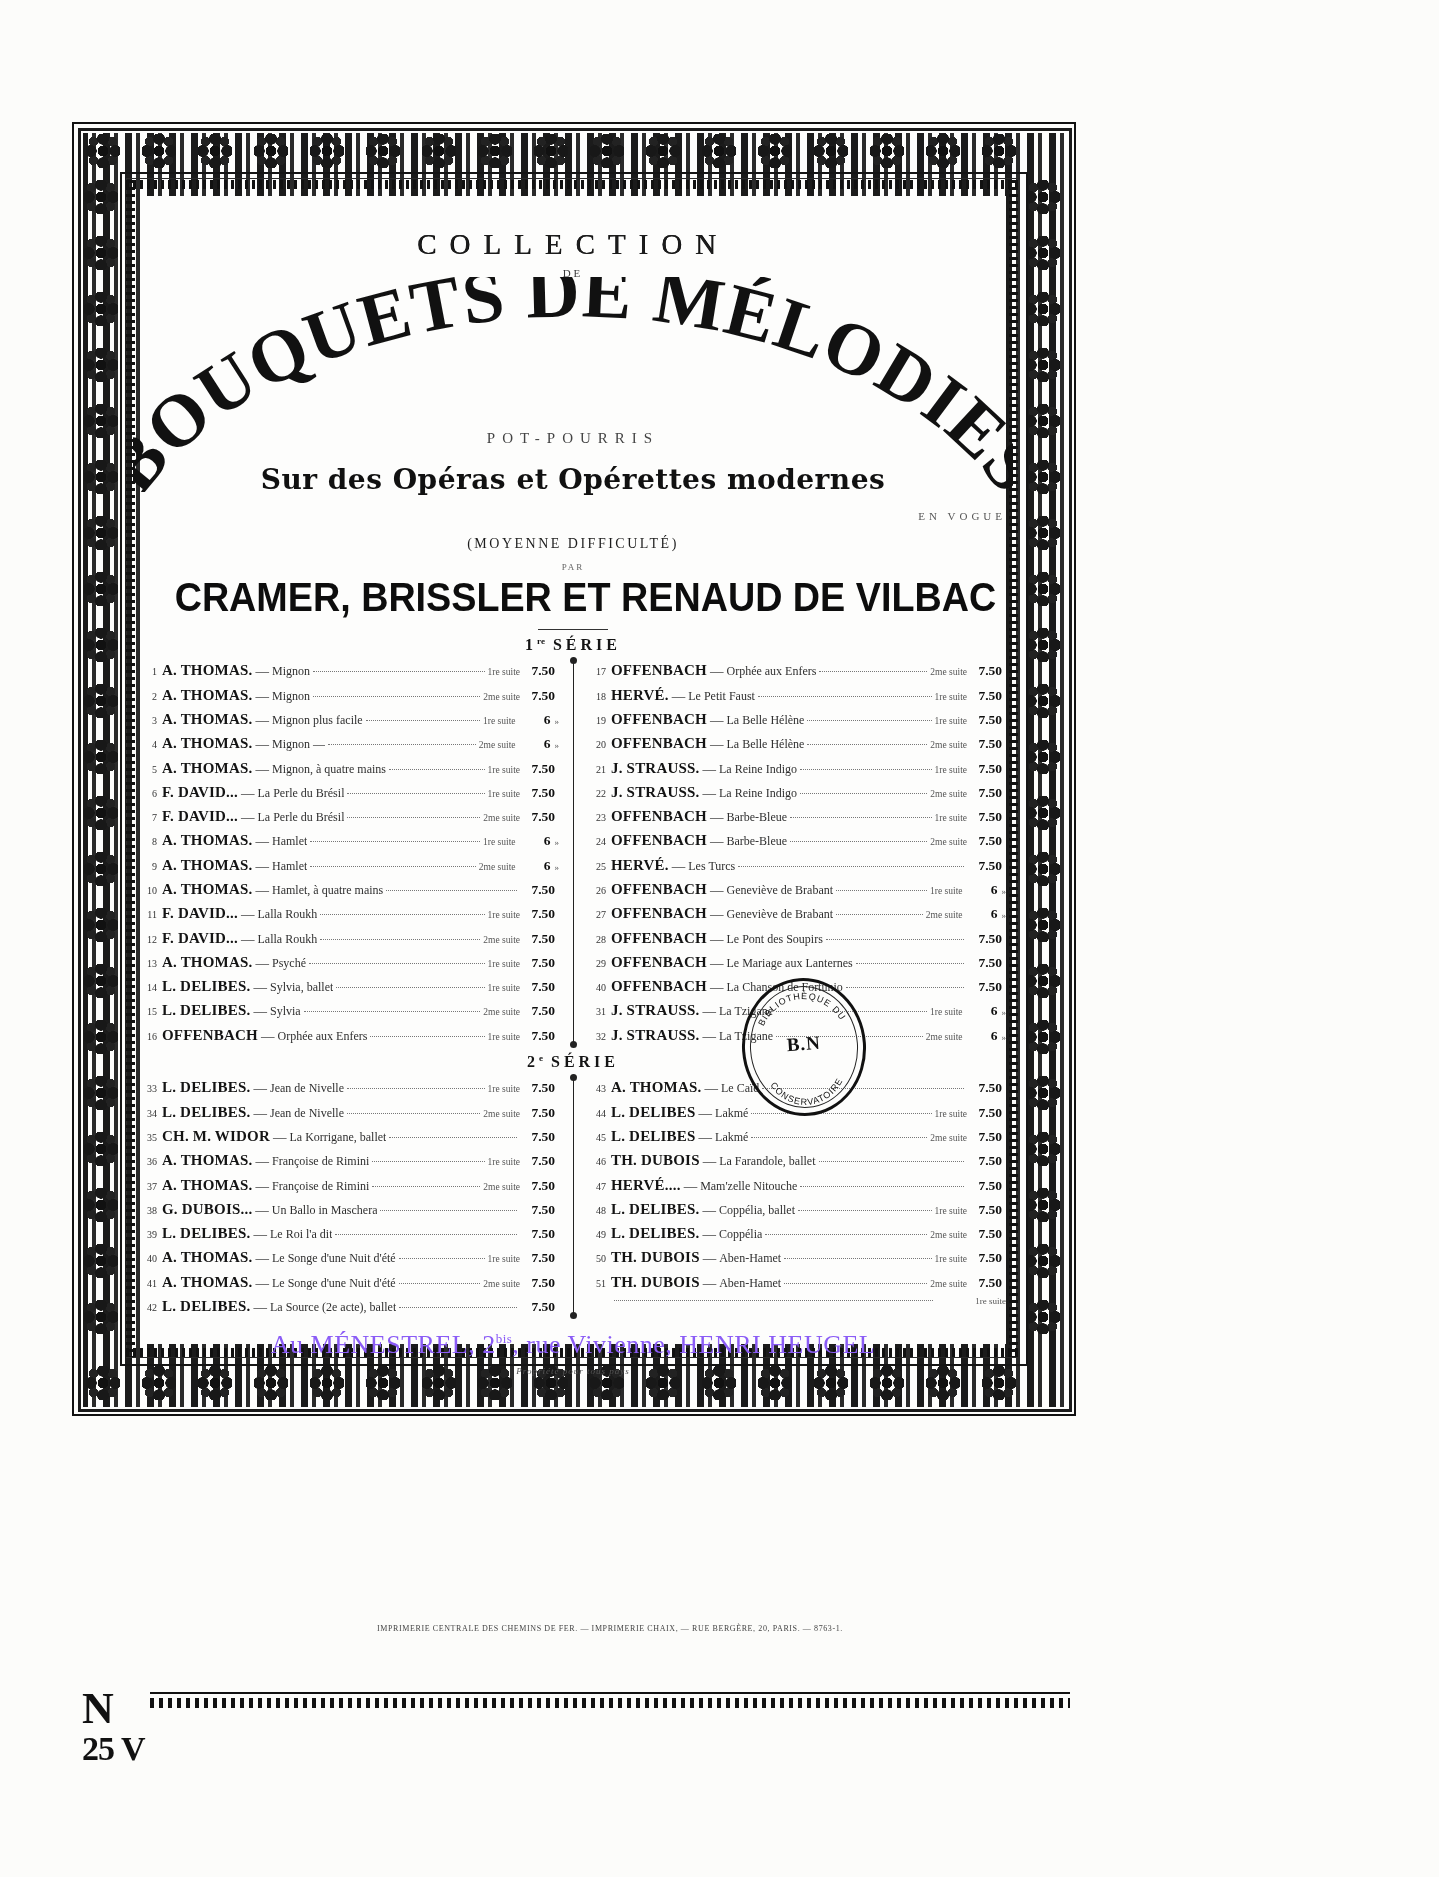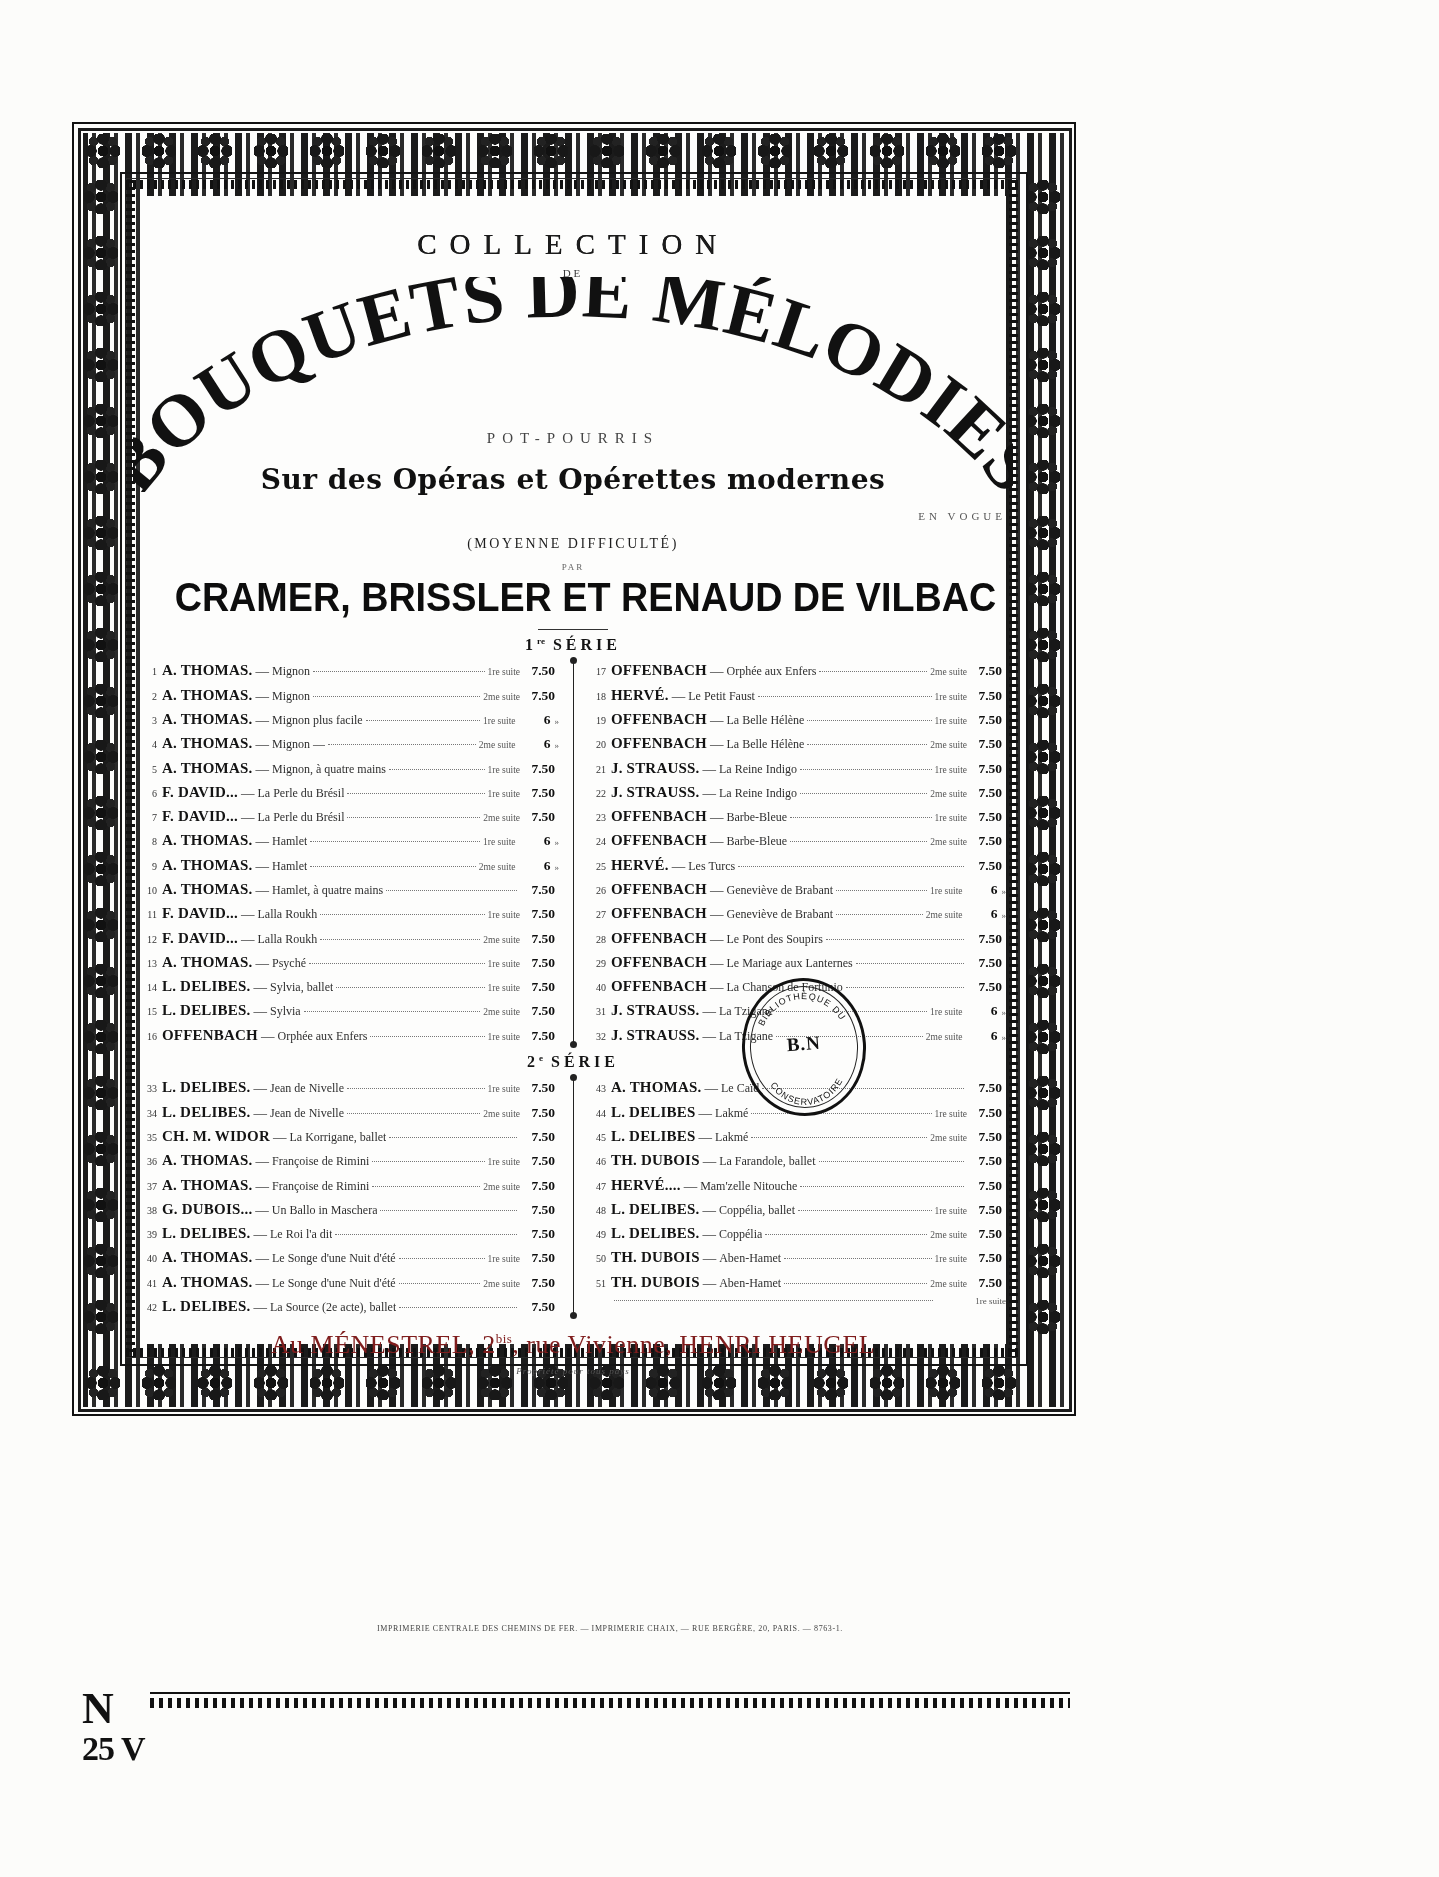--- a/index.html
+++ b/index.html
@@ -186,21 +186,21 @@
   .stamp .bn{
     position:absolute;left:0;right:0;top:52px;text-align:center;
     font-size:19px;font-weight:700;color:#111;letter-spacing:1px;
   }
   .stamp svg{position:absolute;inset:0;}
   .stamp svg text{font-size:9px;fill:#111;font-family:"Liberation Sans",sans-serif;letter-spacing:1px;}
 
   
   .pub{margin-top:12px;text-align:center;}
   .pub-city{font-size:18px;letter-spacing:8px;color:#1a1a1a;}
-  .pub-line{font-size:26px;color:#7f1d1d;margin-top:4px;letter-spacing:0.5px;}
+  .pub-line{font-size:26px;color:#8b5cf6;margin-top:4px;letter-spacing:0.5px;}
   .pub-line sup{font-size:13px;}
   .pub-note{font-size:9px;color:#555;margin-top:6px;font-style:italic;letter-spacing:1px;}
 
   
   .bottom-n{
     position:absolute;left:82px;top:1690px;font-size:44px;font-weight:700;
     color:#111;font-family:"Liberation Serif",serif;line-height:0.85;
   }
   .bottom-n .sub{font-size:34px;letter-spacing:-1px;}
   .printer-rules{

